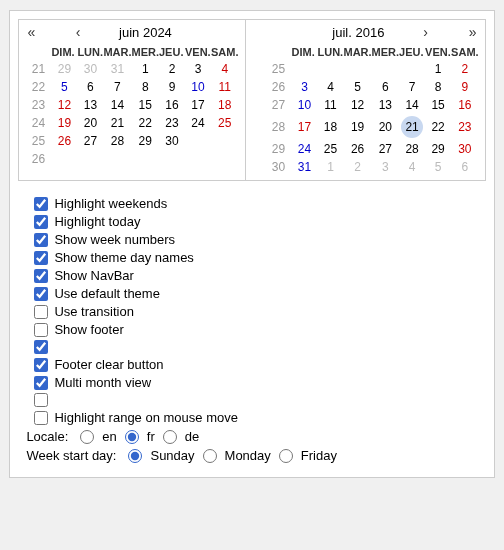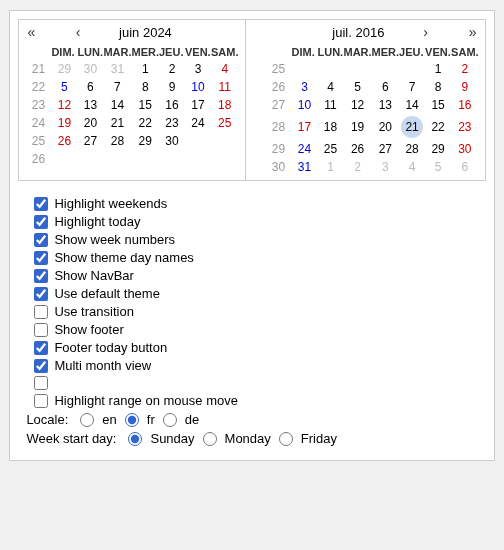--- a/index.html
+++ b/index.html
@@ -329,21 +329,24 @@
       <div class="option-row">
         <input type="checkbox" id="use_transition" style="">
         <label for="use_transition">Use transition</label>
       </div>
       <div class="option-row">
         <input type="checkbox" id="show_footer" style="">
         <label for="show_footer">Show footer</label>
       </div>
       <div class="option-row">
         <input type="checkbox" id="footer_today_button" checked="" style="">
-        <label for="footer_today_button">Footer today button</label>
+      </div>
+      <div class="option-row">
+        <input type="checkbox" id="footer_clear_button" checked="" style="">
+        <label for="footer_clear_button">Footer clear button</label>
       </div>
       <div class="option-row">
         <input type="checkbox" id="multi_month_view" checked="" style="">
         <label for="multi_month_view">Multi month view</label>
       </div>
       <div class="option-row">
         <input type="checkbox" id="range_selection" style="">
       </div>
       <div class="option-row">
         <input type="checkbox" id="highlight_range" style="">

